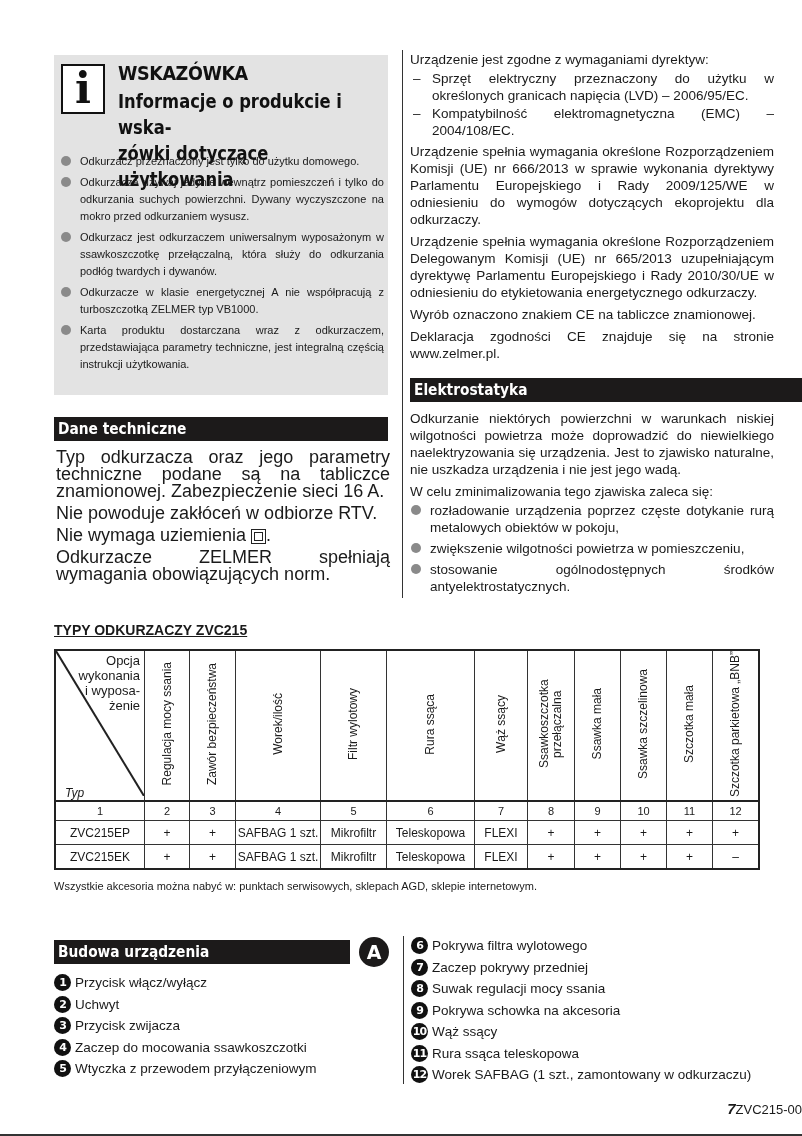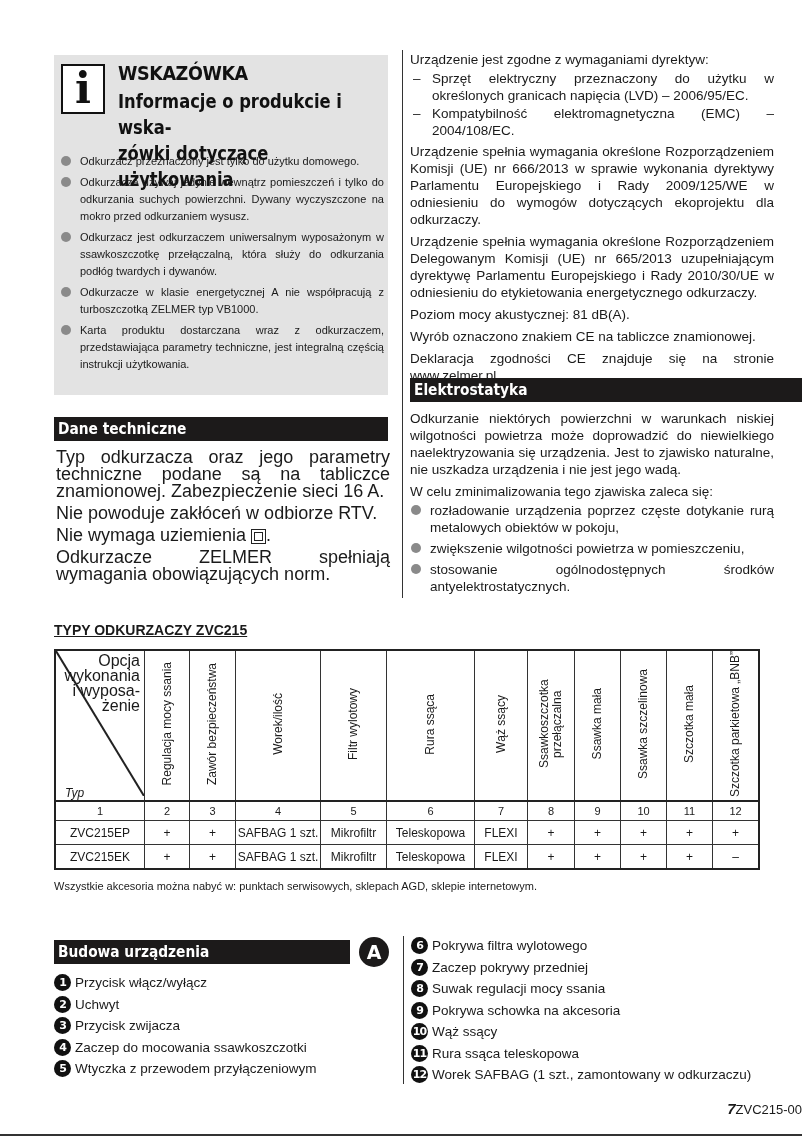--- a/index.html
+++ b/index.html
@@ -56,21 +56,21 @@
     border: 2px solid #222; font-size: 12px;
   }
   table.types td, table.types th { border: 1px solid #333; padding: 0; text-align: center; font-weight: normal; }
   table.types tr.header-row th { height: 145px; vertical-align: middle; }
   .vert {
     writing-mode: vertical-rl; transform: rotate(180deg); display: inline-block;
     font-size: 12px; line-height: 13px; white-space: nowrap;
   }
   .diag-cell { position: relative; width: 88px; }
   .diag-cell svg { position: absolute; left: 0; top: 0; }
-  .diag-top { position: absolute; right: 4px; top: 2px; text-align: right; font-size: 16px; line-height: 15px; }
+  .diag-top { position: absolute; right: 4px; top: 2px; text-align: right; font-size: 13px; line-height: 15px; }
   .diag-bottom { position: absolute; left: 9px; bottom: 0; font-size: 12px; font-style: italic; }
   table.types tr.num-row td { height: 18px; font-size: 11px; border-top: 2px solid #222; }
   table.types tr.data-row td { height: 23px; }
   .footnote { left: 54px; top: 880px; font-size: 11px; }
 
   
   .a-badge {
     position: absolute; left: 359px; top: 937px; width: 30px; height: 30px; border-radius: 50%;
     background: #1c1a1a; color: #fff; text-align: center; line-height: 30px;
     font-family: "DejaVu Sans", sans-serif; font-weight: bold; font-size: 19px;
@@ -116,21 +116,20 @@
 </div>
 
 <div class="abs" style="left:410px; top:51px; width:364px; font-size:13.5px;">
   <p class="para" style="margin-bottom:2px;">Urządzenie jest zgodne z wymaganiami dyrektyw:</p>
   <ul class="dash-list">
     <li><span class="dash">–</span><span>Sprzęt elektryczny przeznaczony do użytku w określonych granicach napięcia (LVD) – 2006/95/EC.</span></li>
     <li><span class="dash">–</span><span>Kompatybilność elektromagnetyczna (EMC) – 2004/108/EC.</span></li>
   </ul>
   <p class="para">Urządzenie spełnia wymagania określone Rozporządzeniem Komisji (UE) nr 666/2013 w sprawie wykonania dyrektywy Parlamentu Europejskiego i Rady 2009/125/WE w odniesieniu do wymogów dotyczących ekoprojektu dla odkurzaczy.</p>
   <p class="para">Urządzenie spełnia wymagania określone Rozporządzeniem Delegowanym Komisji (UE) nr 665/2013 uzupełniającym dyrektywę Parlamentu Europejskiego i Rady 2010/30/UE w odniesieniu do etykietowania energetycznego odkurzaczy.</p>
-  <p class="para">Poziom mocy akustycznej: 81 dB(A).</p>
   <p class="para">Wyrób oznaczono znakiem CE na tabliczce znamionowej.</p>
   <p class="para">Deklaracja zgodności CE znajduje się na stronie www.zelmer.pl.</p>
 </div>
 
 <div class="section-header" style="left:410px; top:378px; width:425px;">
   <span>Elektrostatyka</span>
 </div>
 <div class="abs" style="left:410px; top:410px; width:364px; font-size:13.5px;">
   <p class="para">Odkurzanie niektórych powierzchni w warunkach niskiej wilgotności powietrza może doprowadzić do niewielkiego naelektryzowania się urządzenia. Jest to zjawisko naturalne, nie uszkadza urządzenia i nie jest jego wadą.</p>
   <p class="para" style="margin-bottom:2px;">W celu zminimalizowania tego zjawiska zaleca się:</p>

